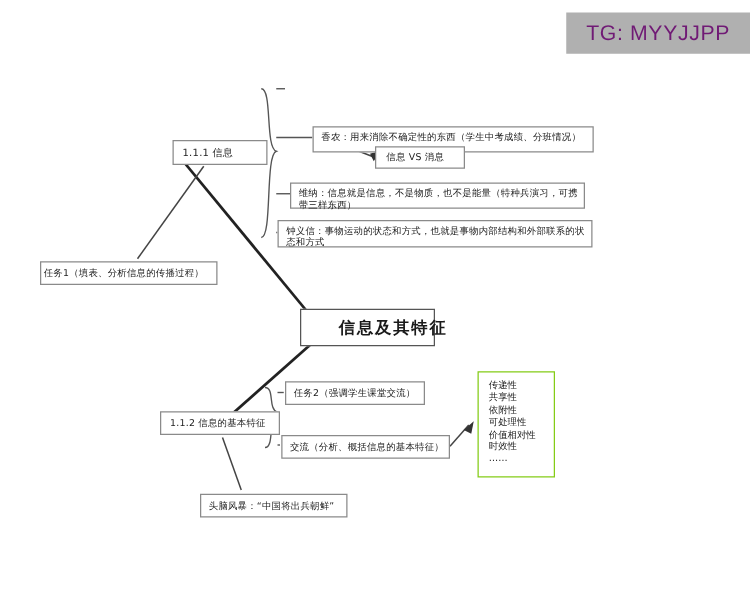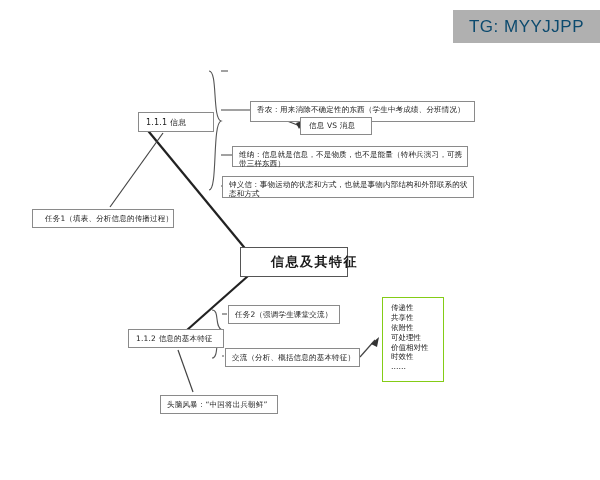--- a/index.html
+++ b/index.html
@@ -50,21 +50,21 @@
     border: 1px solid #84cc16;
     background: #ffffff;
     padding: 5px 6px 4px 8px;
     color: #1a1a1a;
     line-height: 1.32;
     white-space: nowrap;
   }
   .watermark {
     position: absolute;
     background: #b0b0b0;
-    color: #0c4a6e;
+    color: #701a75;
     display: flex;
     align-items: center;
     justify-content: center;
     letter-spacing: 0.5px;
     font-family: "Liberation Sans", sans-serif;
   }
 </style>
 </head>
 <body>
 
@@ -114,21 +114,21 @@
 
 
   <div class="node wide-text" style="left:250px; top:101px; width:225px; height:21px; font-size:7.5px; padding:3px 0 0 6px;">香农：用来消除不确定性的东西（学生中考成绩、分班情况）</div>
 
   <div class="node" style="left:300px; top:117px; width:72px; height:18px; font-size:7.5px; padding-left:8px;">信息 VS 消息</div>
 
   <div class="node wide-text" style="left:232px; top:146px; width:236px; height:21px; font-size:7.5px; padding:3px 0 0 6px;">维纳：信息就是信息，不是物质，也不是能量（特种兵演习，可携带三样东西）</div>
 
   <div class="node wide-text" style="left:222px; top:176px; width:252px; height:22px; font-size:7.5px; padding:3px 0 0 6px;">钟义信：事物运动的状态和方式，也就是事物内部结构和外部联系的状态和方式</div>
 
-  <div class="node" style="left:32px; top:209px; width:142px; height:19px; font-size:7.5px; padding-left:12px;">任务1（填表、分析信息的传播过程）</div>
+  <div class="node" style="left:32px; top:209px; width:142px; height:19px; font-size:7.5px; padding-left:2px;">任务1（填表、分析信息的传播过程）</div>
 
   <div class="node" style="left:128px; top:329px; width:96px; height:19px; font-size:7.5px; padding-left:7px;">1.1.2 信息的基本特征</div>
 
   <div class="node" style="left:228px; top:305px; width:112px; height:19px; font-size:7.5px; padding-left:6px;">任务2（强调学生课堂交流）</div>
 
   <div class="node" style="left:225px; top:348px; width:135px; height:19px; font-size:7.5px; padding-left:6px;">交流（分析、概括信息的基本特征）</div>
 
   <div class="list-box" style="left:382px; top:297px; width:62px; height:85px; font-size:7.5px;">
     <div>传递性</div>
     <div>共享性</div>

